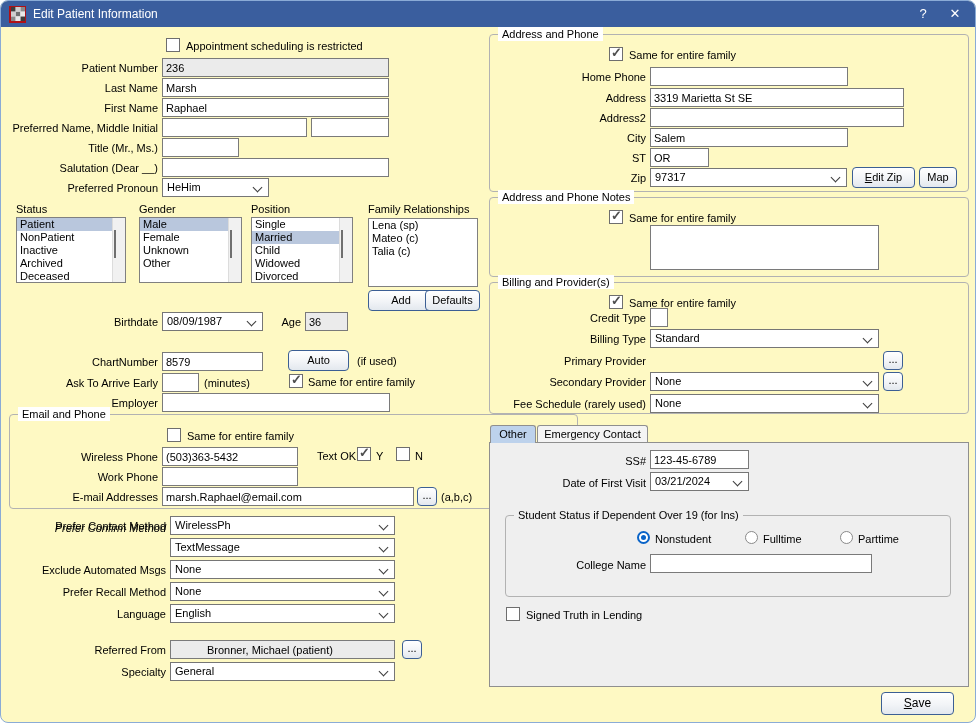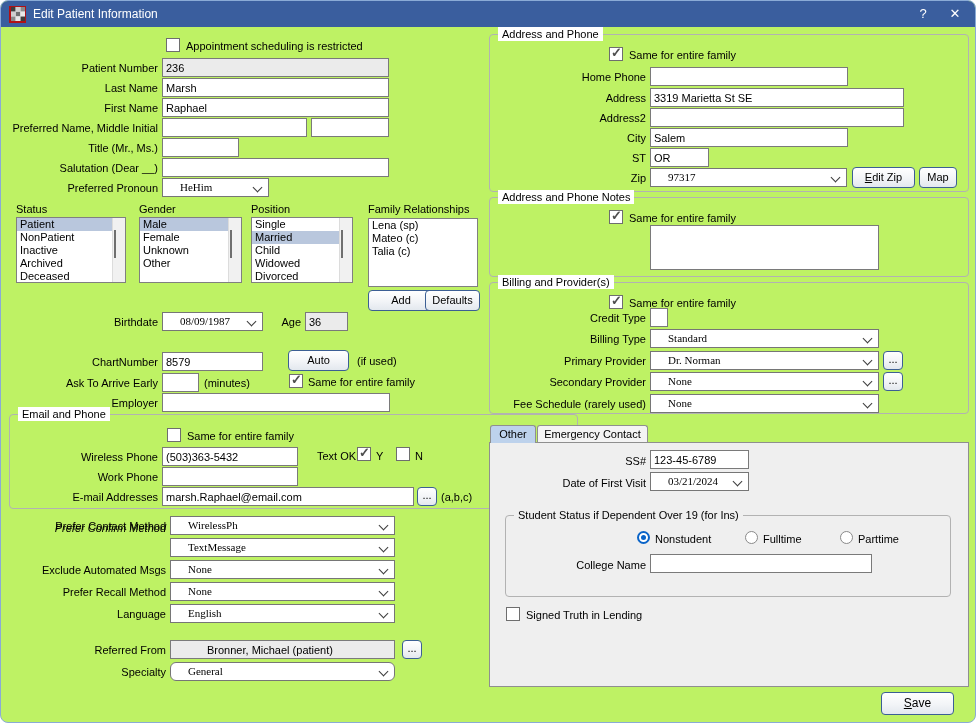--- a/index.html
+++ b/index.html
@@ -1,32 +1,32 @@
 <!DOCTYPE html>
 <html><head>
 <meta charset="utf-8">
 <style>
   * { margin:0; padding:0; box-sizing:border-box; }
   html,body { background:#fff; }
   body { font-family:"Liberation Sans", sans-serif; font-size:11px; color:#000; }
-  .window { position:relative; width:976px; height:723px; background:#bef264;
+  .window { position:relative; width:976px; height:723px; background:#fef9c3;
             border:1px solid #8aabd6; border-radius:8px; overflow:hidden; }
   .titlebar { position:absolute; top:0; left:0; right:0; height:26px; background:#3a5e9e; }
   .app-icon { position:absolute; left:8px; top:5px; }
   .title { position:absolute; left:32px; top:6px; color:#fff; font-size:12px; white-space:nowrap; }
   .tb-btn { position:absolute; top:4px; width:24px; height:18px; color:#fff; font-size:13px;
             text-align:center; line-height:18px; }
 
   .lbl { position:absolute; height:14px; line-height:14px; white-space:nowrap; }
   .r { text-align:right; }
   .fld { position:absolute; height:19px; border:1px solid #7a7a7a; background:#fff;
          font:inherit; padding:0 3px; color:#000; }
   .ro { background:#ebebeb; }
   .cmb { position:absolute; height:19px; border:1px solid #767676; background:#fff; }
-  .cmb-txt { position:absolute; left:17px; top:2px; white-space:nowrap;font-family:Liberation Serif, serif; }
+  .cmb-txt { position:absolute; left:4px; top:2px; white-space:nowrap; }
   .chev { position:absolute; right:7px; top:5px; width:7px; height:7px;
           border-right:1px solid #3c3c3c; border-bottom:1px solid #3c3c3c; transform:rotate(45deg); }
   .cb { position:absolute; width:14px; height:14px; border:1px solid #6e6e6e; background:#fff; }
   .chk { position:absolute; left:1px; top:-3px; font-size:13px; font-weight:bold; color:#4f4f4f; }
   .rad { position:absolute; width:13px; height:13px; border:1px solid #8a8a8a; border-radius:50%; background:#fff; }
   .rad.sel { border:2px solid #0a64c8; }
   .rad.sel::after { content:''; position:absolute; left:2px; top:2px; width:5px; height:5px;
                     background:#0a64c8; border-radius:50%; }
   .grp { position:absolute; border:1px solid #b2b2b2; border-radius:4px; }
   .grp-title { position:absolute; top:-8px; left:8px; background:#fff; padding:0 4px;
@@ -216,21 +216,21 @@
   <div class="cmb" style="left:169px;top:603px;width:225px;">
     <span class="cmb-txt">English</span>
       <span class="chev"></span>
   </div>
 
   <div class="lbl r" style="left:0;top:642px;width:165px;">Referred From</div>
   <input class="fld ro" style="left: 169px; top: 639px; width: 225px; padding-left: 36px;" readonly="" value="Bronner, Michael (patient)">
   <div class="btn" style="left:401px;top:639px;width:20px;height:19px;line-height:15px;">...</div>
 
   <div class="lbl r" style="left:0;top:664px;width:165px;">Specialty</div>
-  <div class="cmb" style="left:169px;top:661px;width:225px;border-radius:6px;">
+  <div class="cmb" style="left:169px;top:661px;width:225px;">
     <span class="cmb-txt">General</span>
       <span class="chev"></span>
   </div>
 
   <div class="grp" style="left:488px;top:33px;width:480px;height:158px;">
     <span class="grp-title">Address and Phone</span>
   </div>
   <div class="cb" style="left:608px;top:46px;">
       <span class="chk">✓</span>
     </div>
@@ -279,24 +279,20 @@
   <div class="lbl r" style="left:484px;top:310px;width:161px;">Credit Type</div>
   <input class="fld" style="left: 649px; top: 307px; width: 18px;">
 
   <div class="lbl r" style="left:484px;top:331px;width:161px;">Billing Type</div>
   <div class="cmb" style="left:649px;top:328px;width:229px;">
     <span class="cmb-txt">Standard</span>
       <span class="chev"></span>
   </div>
 
   <div class="lbl r" style="left:484px;top:353px;width:161px;">Primary Provider</div>
-  <div class="cmb" style="left:649px;top:350px;width:229px;">
-    <span class="cmb-txt">Dr. Norman</span>
-      <span class="chev"></span>
-  </div>
   <div class="btn" style="left:882px;top:350px;width:20px;height:19px;line-height:15px;">...</div>
 
   <div class="lbl r" style="left:484px;top:374px;width:161px;">Secondary Provider</div>
   <div class="cmb" style="left:649px;top:371px;width:229px;">
     <span class="cmb-txt">None</span>
       <span class="chev"></span>
   </div>
   <div class="btn" style="left:882px;top:371px;width:20px;height:19px;line-height:15px;">...</div>
 
   <div class="lbl r" style="left:484px;top:396px;width:161px;">Fee Schedule (rarely used)</div>

